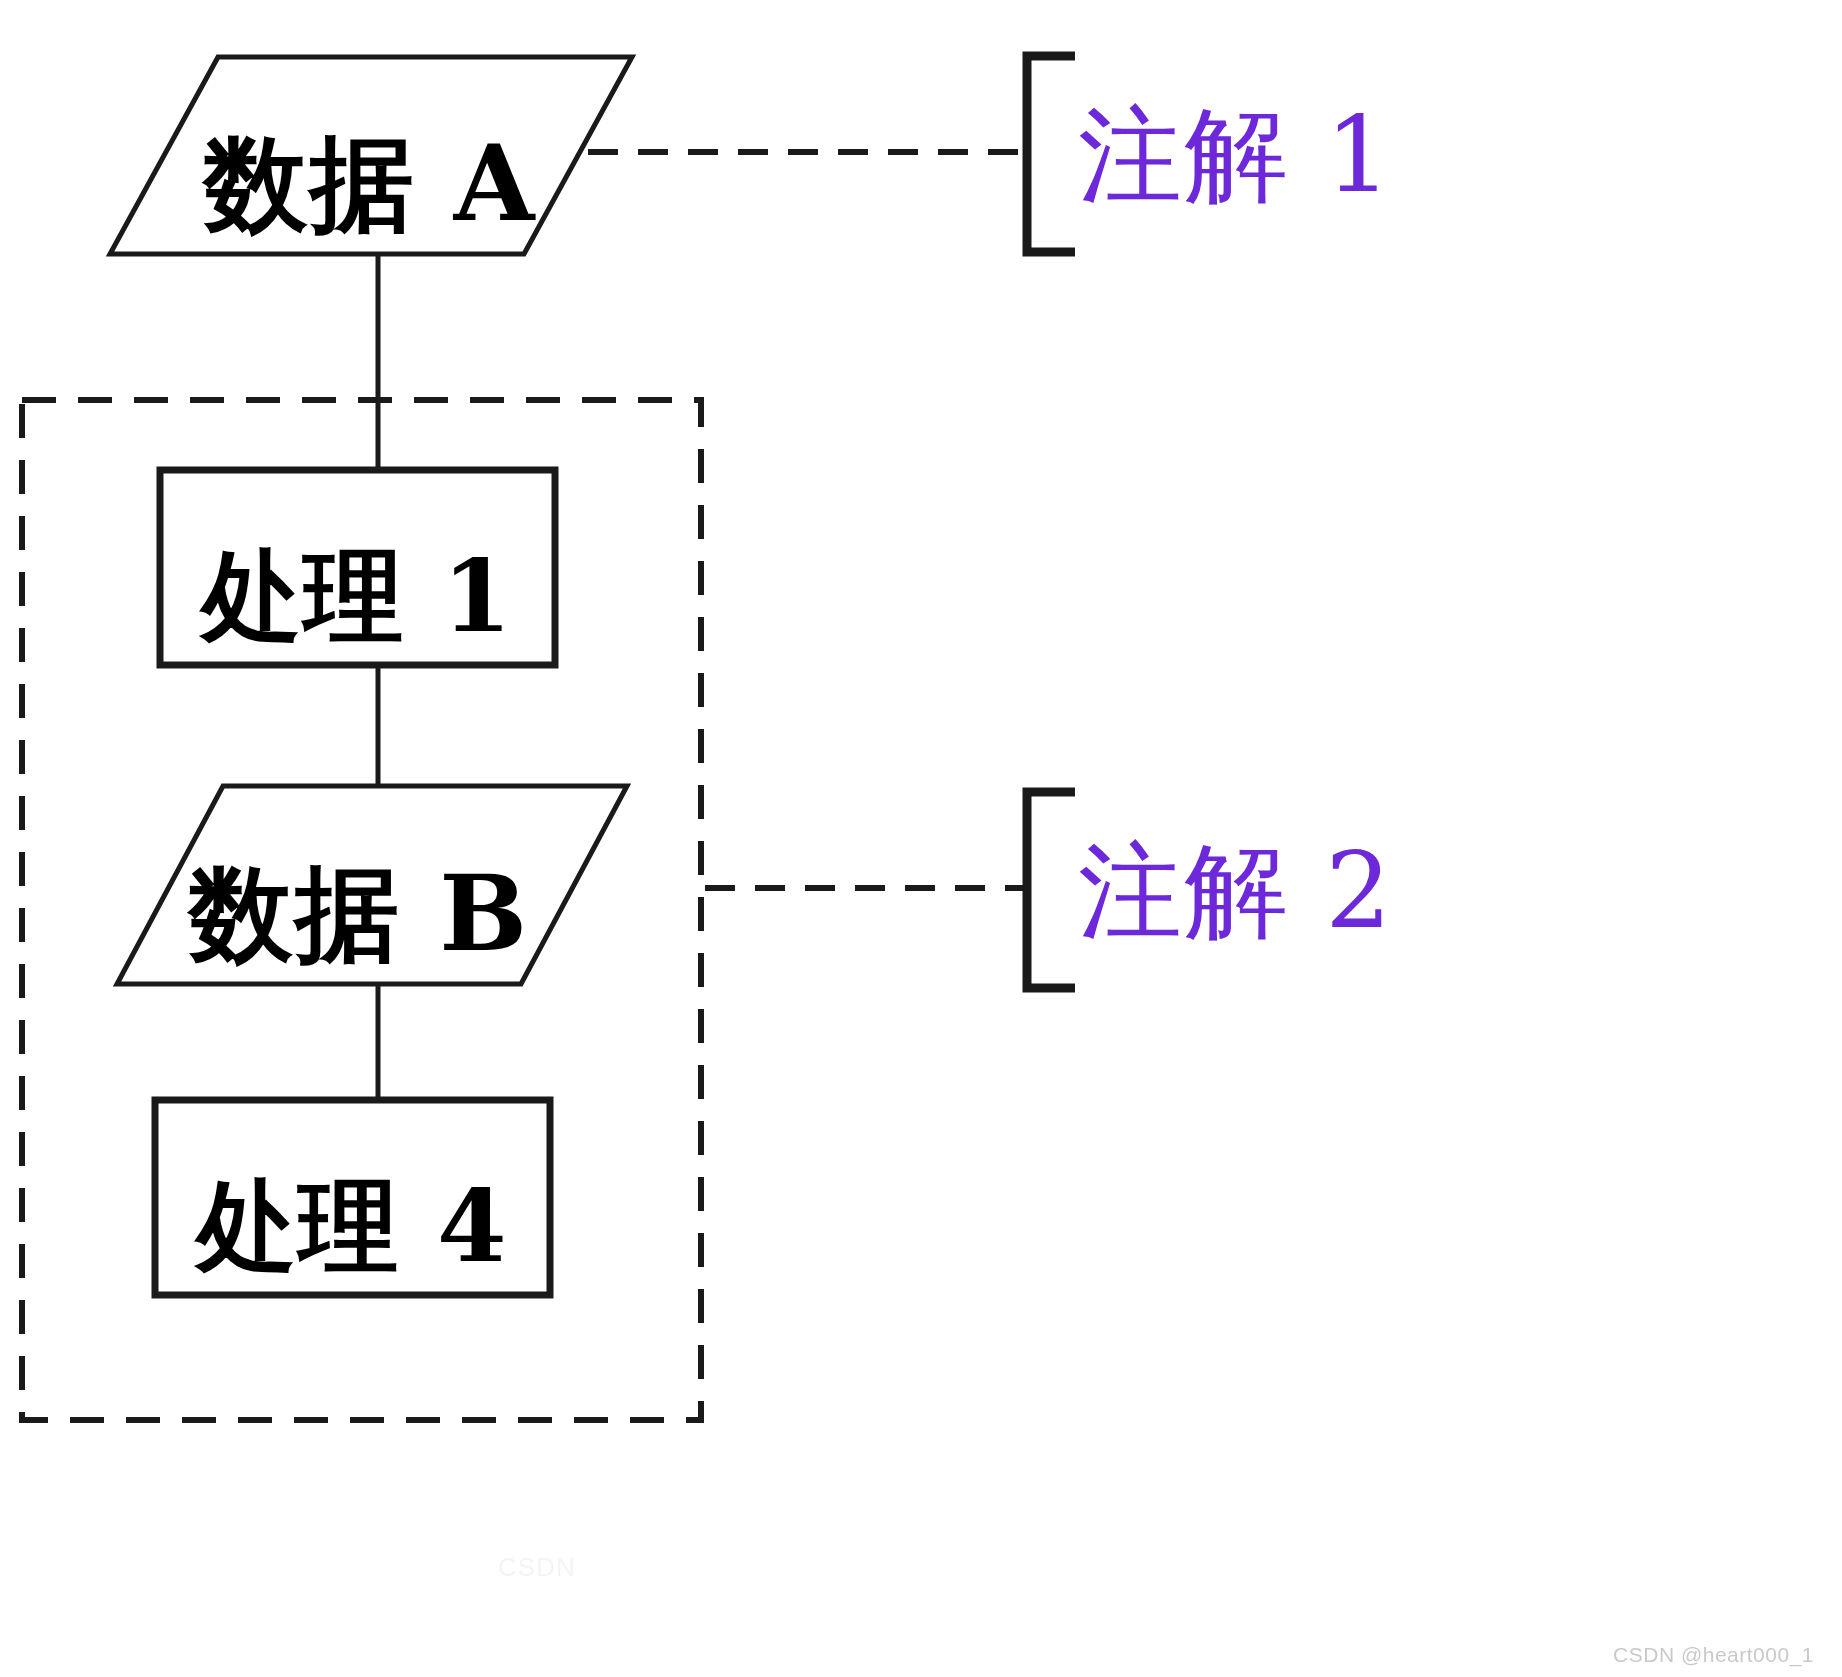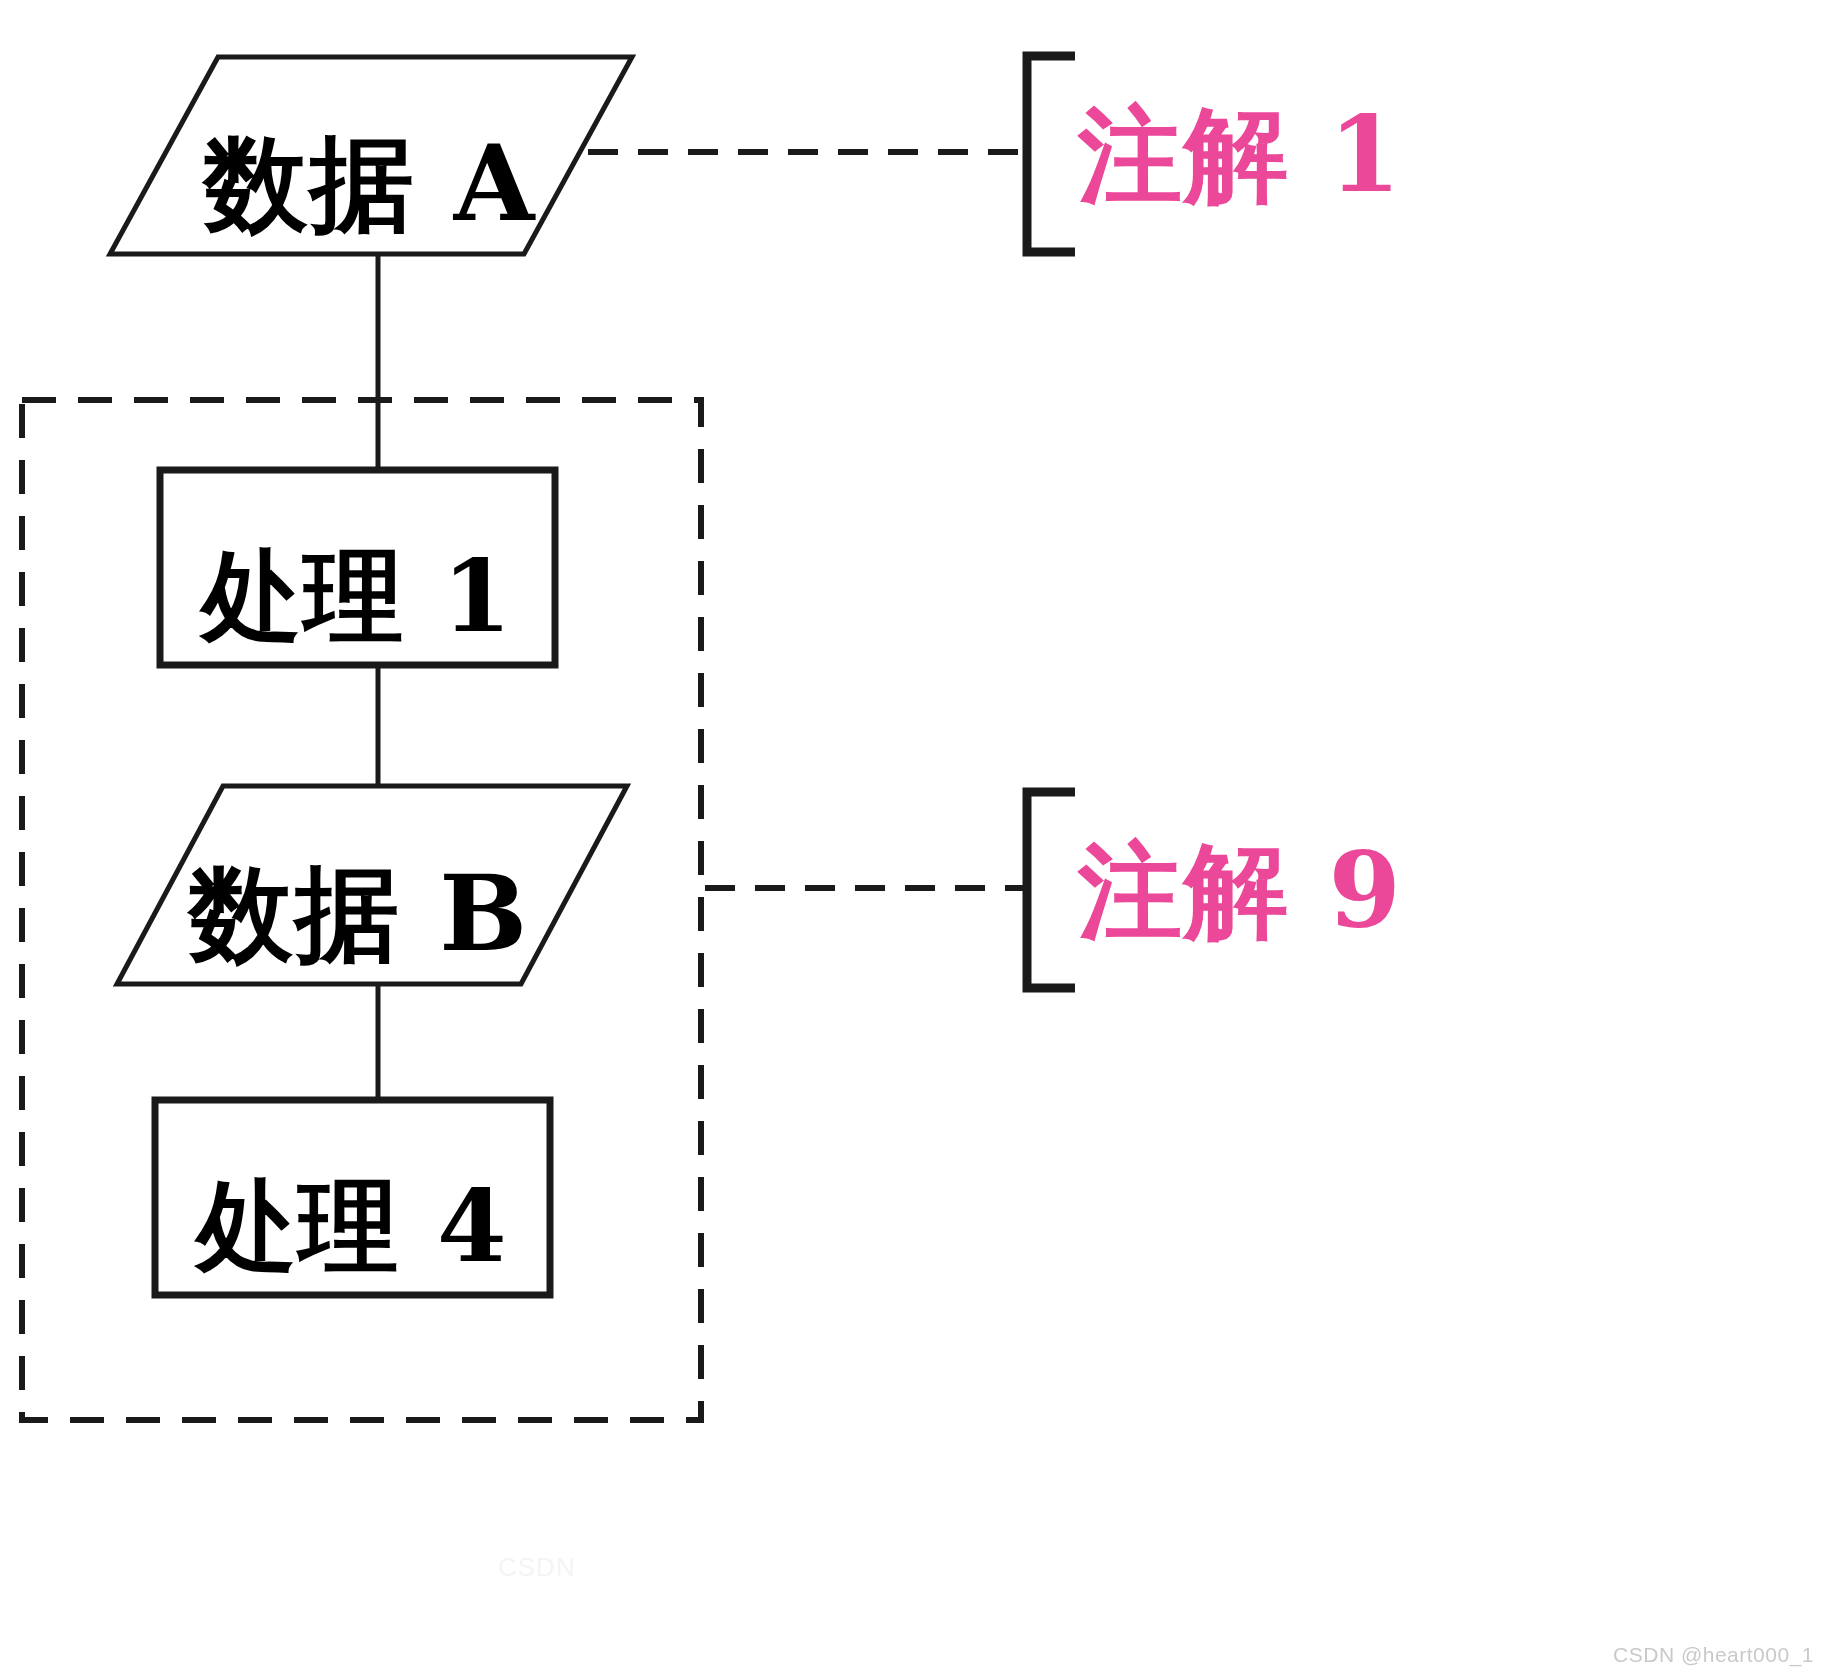--- a/index.html
+++ b/index.html
@@ -32,22 +32,22 @@
     white-space: nowrap;
     letter-spacing: 0.02em;
     line-height: 1;
     margin-top: 28px;
   }
   .annot-label {
     position: absolute;
     display: flex;
     align-items: center;
     font-family: "DejaVu Serif", "Liberation Serif", serif;
-    font-weight: 700;
-    color: #ec4899;
+    font-weight: 400;
+    color: #6d28d9;
     white-space: nowrap;
     letter-spacing: 0.02em;
     line-height: 1;
   }
   #label-data-a    { left: 110px; top: 88px;   width: 520px; height: 136px; font-size: 104px; }
   #label-process-1 { left: 160px; top: 498px;  width: 395px; height: 140px; font-size: 100px; }
   #label-data-b    { left: 104px; top: 818px;  width: 510px; height: 136px; font-size: 104px; }
   #label-process-2 { left: 155px; top: 1128px; width: 395px; height: 140px; font-size: 100px; }
 
   #label-annotation-1 { left: 1078px; top: 90px;  height: 130px; font-size: 104px; }
@@ -107,17 +107,17 @@
 <div class="node-label" id="label-data-a">数据 A</div>
 
 <div class="node-label" id="label-process-1">处理 1</div>
 
 <div class="node-label" id="label-data-b">数据 B</div>
 
 <div class="node-label" id="label-process-2">处理 4</div>
 
 <div class="annot-label" id="label-annotation-1">注解 1</div>
 
-<div class="annot-label" id="label-annotation-2">注解 9</div>
+<div class="annot-label" id="label-annotation-2">注解 2</div>
 
 <div id="watermark-faint">CSDN</div>
 
 <div id="watermark">CSDN @heart000_1</div>
 
 </body></html>

